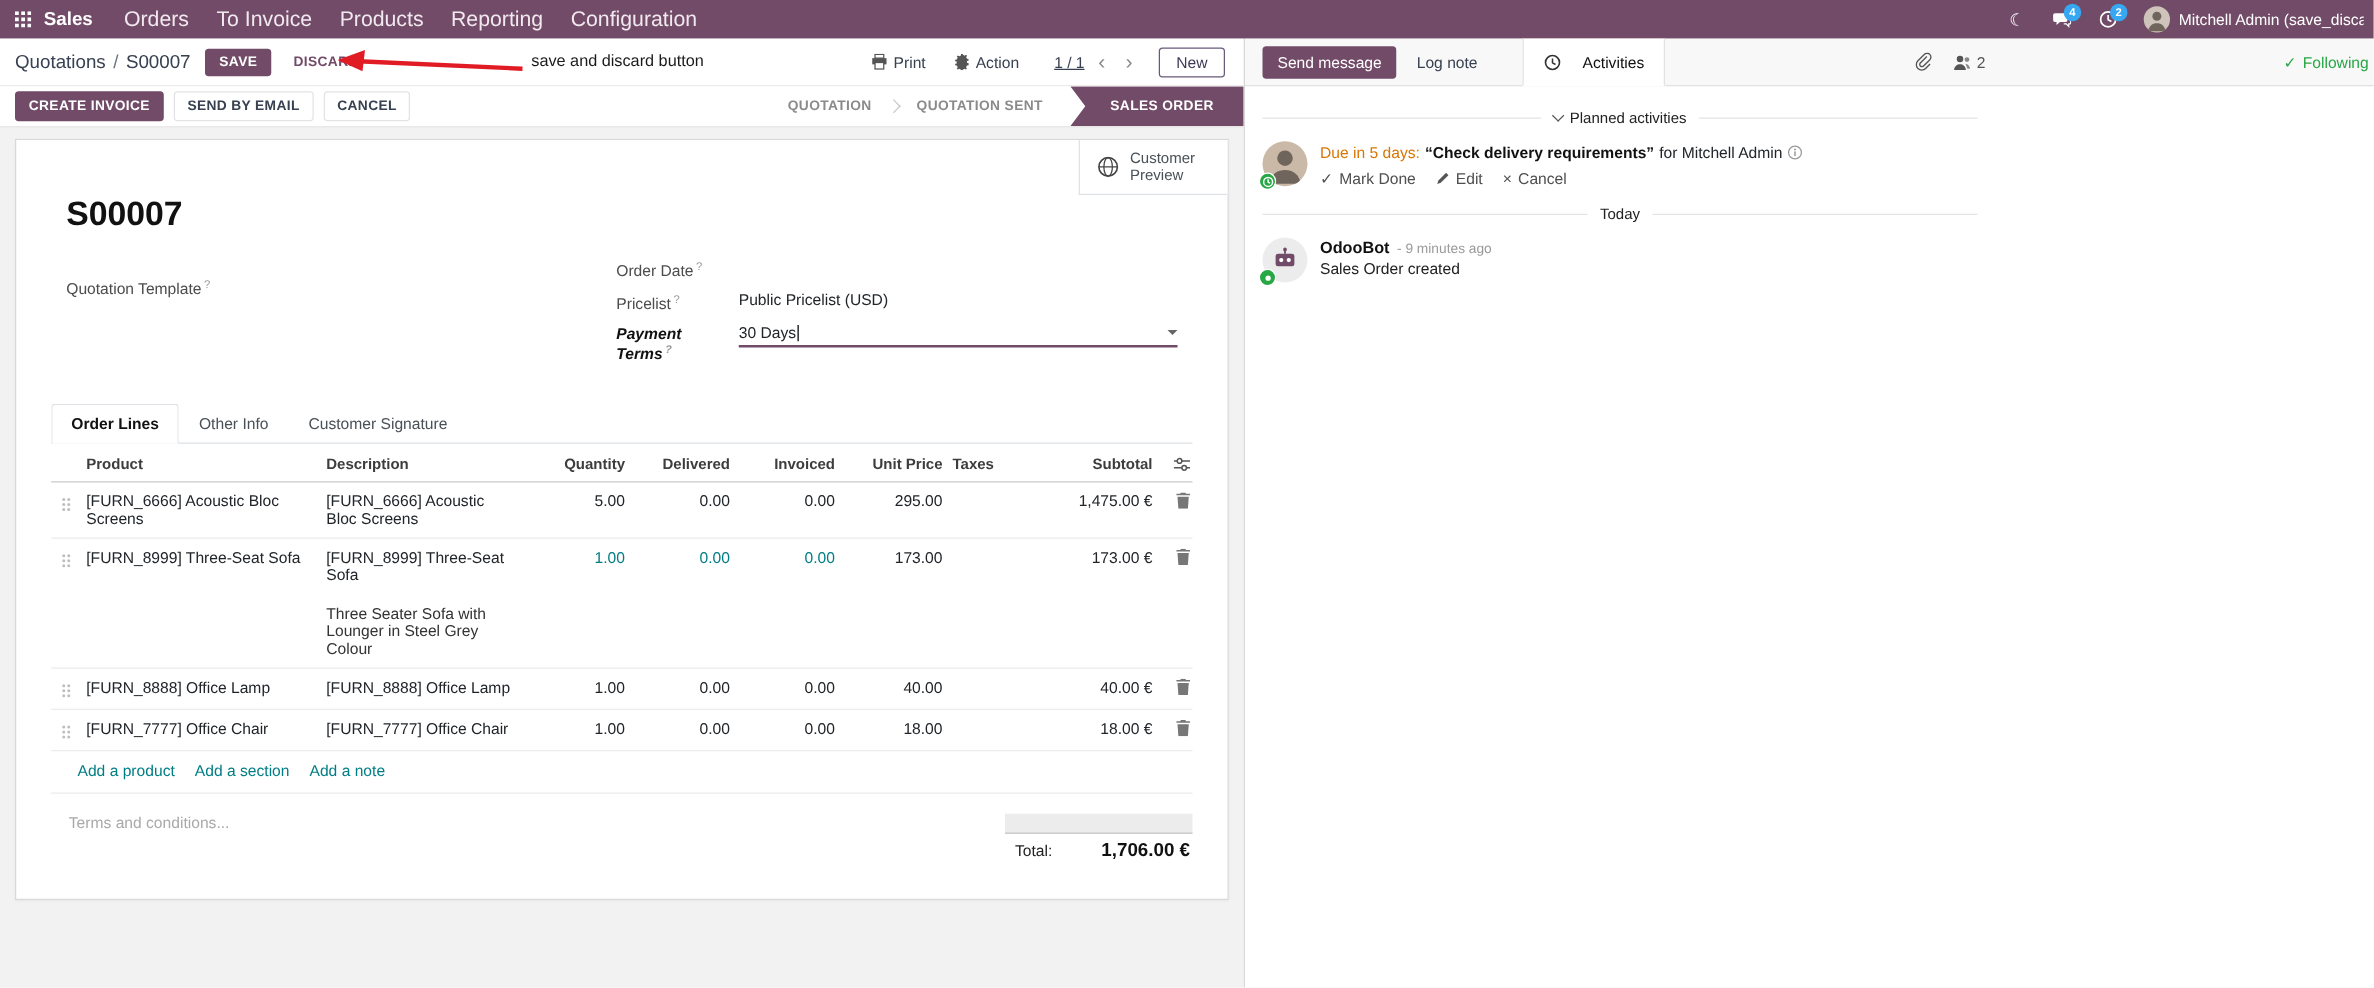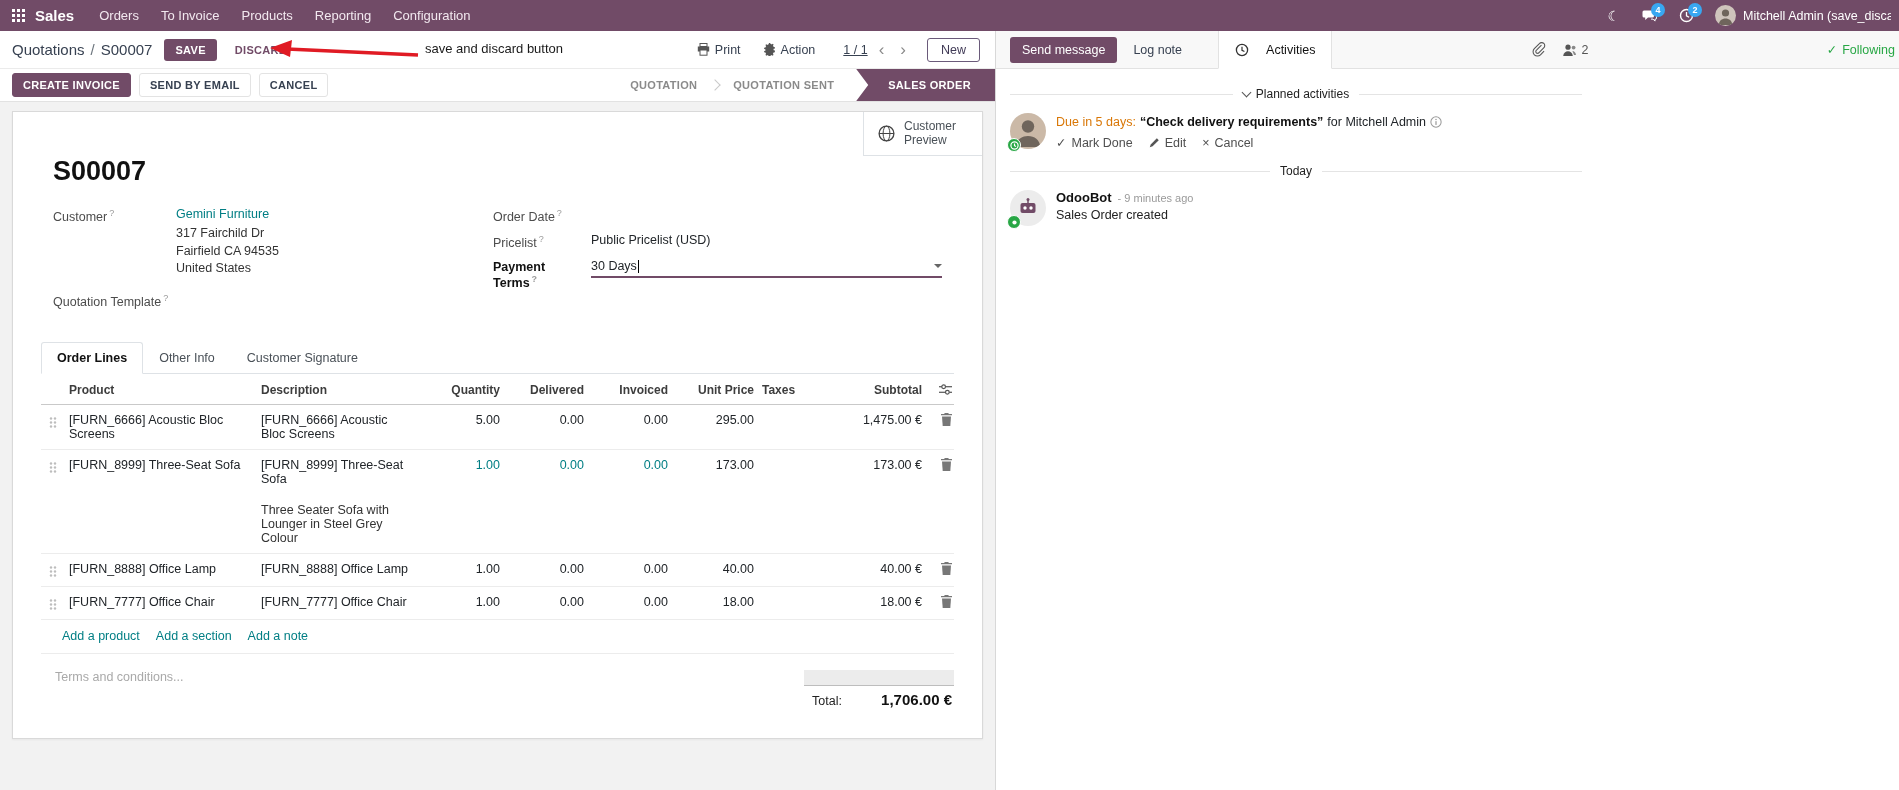--- a/index.html
+++ b/index.html
@@ -17,21 +17,21 @@
   html,body{width:1899px;height:790px;}
   body{font-family:"Liberation Sans",sans-serif;color:var(--text);background:#fff;}
   .app{width:1899px;height:790px;overflow:hidden;position:relative;display:flex;flex-direction:column;}
 
   
   .navbar{height:31px;background:var(--brand);display:flex;align-items:center;justify-content:space-between;color:#fff;flex:0 0 auto;}
   .nav-left{display:flex;align-items:center;height:100%;}
   .apps-btn{background:none;border:none;padding:0 10px 0 12px;cursor:pointer;display:flex;align-items:center;height:100%;}
   .brand{font-size:15px;font-weight:bold;margin-right:14px;cursor:pointer;}
   .menus{display:flex;align-items:center;height:100%;}
-  .menus a{color:#f2e8ef;font-size:13px;text-decoration:none;padding:0 11px;height:100%;display:flex;align-items:center;cursor:pointer;}
+  .menus a{color:#f2e8ef;font-size:17px;text-decoration:none;padding:0 11px;height:100%;display:flex;align-items:center;cursor:pointer;}
   .nav-right{display:flex;align-items:center;height:100%;gap:4px;padding-right:2px;}
   .nav-ic{background:none;border:none;color:#fff;height:100%;padding:0 9px;display:flex;align-items:center;position:relative;cursor:pointer;font-size:14px;}
   .nav-badge{position:absolute;top:3px;right:1px;background:var(--badge);color:#fff;font-size:9px;min-width:14px;height:14px;border-radius:8px;display:flex;align-items:center;justify-content:center;padding:0 3px;font-weight:bold;}
   .user{display:flex;align-items:center;gap:7px;height:100%;padding:0 6px 0 8px;cursor:pointer;max-width:190px;}
   .user .uname{font-size:12.5px;color:#fff;white-space:nowrap;overflow:hidden;}
   .avatar-sm{width:21px;height:21px;border-radius:50%;background:#cfc4bc;display:flex;align-items:center;justify-content:center;overflow:hidden;flex:0 0 auto;}
 
   
   .main{flex:1;display:flex;min-height:0;}
   .left-pane{width:995px;flex:0 0 995px;display:flex;flex-direction:column;background:#f2f2f2;min-height:0;}
@@ -67,21 +67,21 @@
   .sheet{background:#fff;border:1px solid #d9d9d9;box-shadow:0 1px 2px rgba(0,0,0,.05);position:relative;min-height:512px;padding:0 28px 30px 28px;}
   .preview-btn{position:absolute;top:0;right:0;display:flex;align-items:center;gap:9px;border-left:1px solid var(--border);border-bottom:1px solid var(--border);padding:7px 16px 7px 14px;color:#495057;font-size:12px;cursor:pointer;background:#fff;}
   .preview-btn .pv-text{width:62px;line-height:1.2;}
   .sheet-title{margin:44px 0 20px 12px;font-size:27px;font-weight:bold;color:#111;cursor:text;}
   .fields{display:flex;margin-left:12px;font-size:12.5px;}
   .col-left{width:440px;}
   .col-right{flex:1;padding-right:12px;}
   .frow{display:flex;margin-bottom:9px;}
   .frow label{width:123px;flex:0 0 123px;color:#4c4c4c;padding-top:1px;}
   .col-right .frow label{width:98px;flex:0 0 98px;}
-  .frow label.bold{font-weight:bold;color:#111;}
+  .frow label.bold{font-weight:bold;color:#111;font-style:italic;}
   .frow sup{color:#9a9a9a;font-size:9px;margin-left:2px;}
   .fval{flex:1;}
   a.link{color:var(--link);text-decoration:none;cursor:pointer;}
   .addr{margin-top:4px;line-height:1.4;color:#333;}
   .qt-row{margin-top:14px;}
   .pt-field{display:flex;align-items:center;border-bottom:2px solid var(--brand);padding-bottom:3px;position:relative;cursor:text;}
   .caret-bar{display:inline-block;width:1px;height:13px;background:#000;margin-left:1px;}
   .dd-caret{margin-left:auto;width:0;height:0;border:4px solid transparent;border-top-color:#666;margin-top:4px;}
 
   
@@ -270,31 +270,20 @@
               <ellipse cx="8.5" cy="8.5" rx="3.4" ry="7.4" fill="none" stroke="#444" stroke-width="1"></ellipse>
               <line x1="1.1" y1="8.5" x2="15.9" y2="8.5" stroke="#444" stroke-width="1"></line>
             </svg>
             <span class="pv-text">Customer Preview</span>
           </div>
 
           <h1 class="sheet-title">S00007</h1>
 
           <div class="fields">
             <div class="col-left">
-              <div class="frow">
-                <label><span>Customer</span><sup>?</sup></label>
-                <div class="fval">
-                  <a class="link">Gemini Furniture</a>
-                  <div class="addr">
-                    <div>317 Fairchild Dr</div>
-                    <div>Fairfield CA 94535</div>
-                    <div>United States</div>
-                  </div>
-                </div>
-              </div>
               <div class="frow qt-row">
                 <label><span>Quotation Template</span><sup>?</sup></label>
                 <div class="fval"></div>
               </div>
             </div>
             <div class="col-right">
               <div class="frow">
                 <label><span>Order Date</span><sup>?</sup></label>
               </div>
               <div class="frow">

